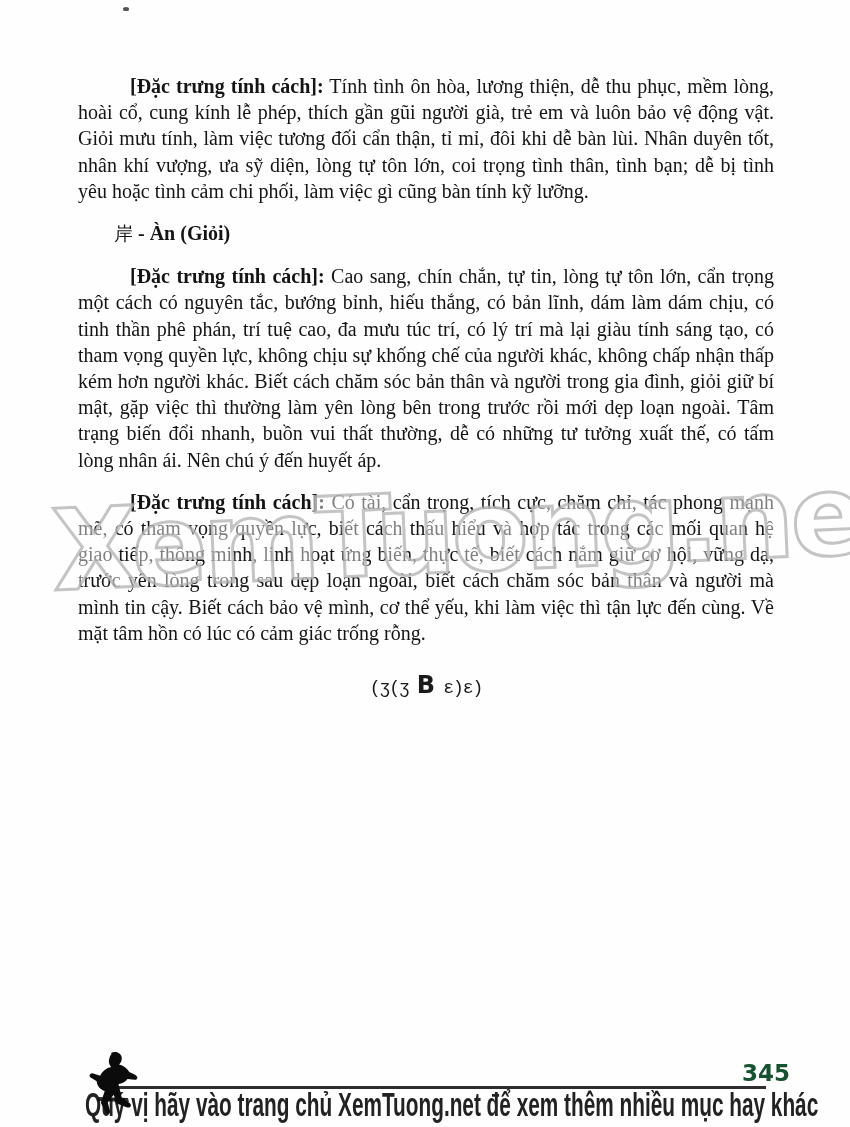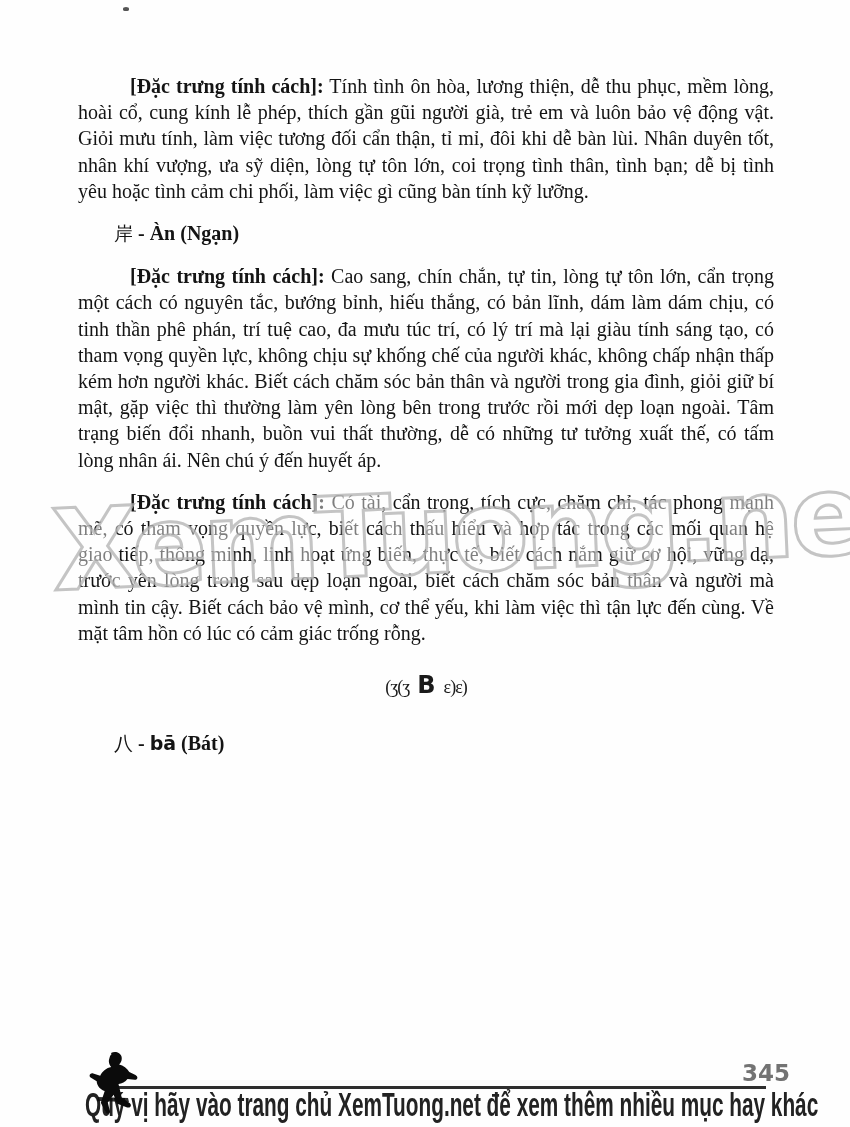--- a/index.html
+++ b/index.html
@@ -22,37 +22,37 @@
     margin:0;padding-left:52px;font-size:20px;line-height:26.2px;
     font-weight:bold;text-align:left;
   }
   .hz{font-weight:normal;font-size:19px;}
   .pinyin{font-family:"DejaVu Sans", sans-serif;font-weight:bold;font-size:19px;}
 
   .divider{
     margin:26px 0 30px;text-align:center;text-indent:0 !important;
     font-size:21px;line-height:26.2px;color:#1a1a1a;
   }
-  .divider .orn{font-family:Liberation Serif, serif;font-size:18px;letter-spacing:-1px;}
+  .divider .orn{font-family:Liberation Mono, monospace;font-size:18px;letter-spacing:-1px;}
   .divider .letter{font-family:"DejaVu Sans", sans-serif;font-weight:bold;font-size:24px;padding:0 8px;}
 
   .watermark{
     position:absolute;left:52px;top:486px;width:780px;z-index:3;
     font-family:"DejaVu Sans", sans-serif;font-weight:bold;
     font-size:112px;letter-spacing:-4px;white-space:nowrap;
     color:rgba(255,255,255,0.45);
     -webkit-text-stroke:3px rgba(176,176,176,0.75);
     transform:rotate(-2.6deg);transform-origin:left center;
     pointer-events:none;
   }
 
   .page-number{
     position:absolute;top:1060px;left:742px;z-index:6;
     font-family:"DejaVu Sans", sans-serif;font-weight:bold;
-    font-size:23px;color:#737373;
+    font-size:23px;color:#14532d;
   }
   .bottom-rule{
     position:absolute;top:1086px;left:104px;width:662px;height:3px;
     background:#2e2e2e;z-index:4;
   }
   .footer-banner{
     position:absolute;top:1086px;left:85px;z-index:5;
     font-family:"Liberation Sans", sans-serif;font-weight:bold;
     font-size:33px;color:#222;white-space:nowrap;
     transform:scaleX(0.63);transform-origin:left center;
@@ -69,32 +69,31 @@
 <body>
 
 <div class="page">
 
   <div class="top-artifact"></div>
 
   <div class="content">
 
     <p><b>[Đặc trưng tính cách]:</b><span> Tính tình ôn hòa, lương thiện, dễ thu phục, mềm lòng, hoài cổ, cung kính lễ phép, thích gần gũi người già, trẻ em và luôn bảo vệ động vật. Giỏi mưu tính, làm việc tương đối cẩn thận, tỉ mỉ, đôi khi dễ bàn lùi. Nhân duyên tốt, nhân khí vượng, ưa sỹ diện, lòng tự tôn lớn, coi trọng tình thân, tình bạn; dễ bị tình yêu hoặc tình cảm chi phối, làm việc gì cũng bàn tính kỹ lưỡng.</span></p>
 
-    <h2 class="entry"><span class="hz">岸</span> <span>-</span> <span>Àn (Ngạn)</span></h2>
+    <h2 class="entry"><span class="hz">岸</span> <span>-</span> <span>Àn (Giỏi)</span></h2>
 
 
     <p><b>[Đặc trưng tính cách]:</b><span> Cao sang, chín chắn, tự tin, lòng tự tôn lớn, cẩn trọng một cách có nguyên tắc, bướng bỉnh, hiếu thắng, có bản lĩnh, dám làm dám chịu, có tinh thần phê phán, trí tuệ cao, đa mưu túc trí, có lý trí mà lại giàu tính sáng tạo, có tham vọng quyền lực, không chịu sự khống chế của người khác, không chấp nhận thấp kém hơn người khác. Biết cách chăm sóc bản thân và người trong gia đình, giỏi giữ bí mật, gặp việc thì thường làm yên lòng bên trong trước rồi mới dẹp loạn ngoài. Tâm trạng biến đổi nhanh, buồn vui thất thường, dễ có những tư tưởng xuất thế, có tấm lòng nhân ái. Nên chú ý đến huyết áp.</span></p>
 
 
 
     <p><b>[Đặc trưng tính cách]:</b><span> Có tài, cẩn trọng, tích cực, chăm chỉ, tác phong mạnh mẽ, có tham vọng quyền lực, biết cách thấu hiểu và hợp tác trong các mối quan hệ giao tiếp, thông minh, linh hoạt ứng biến, thực tế, biết cách nắm giữ cơ hội, vững dạ, trước yên lòng trong sau dẹp loạn ngoài, biết cách chăm sóc bản thân và người mà mình tin cậy. Biết cách bảo vệ mình, cơ thể yếu, khi làm việc thì tận lực đến cùng. Về mặt tâm hồn có lúc có cảm giác trống rỗng.</span></p>
 
     <div class="divider"><span class="orn">(ʒ(ʒ</span><span class="letter">B</span><span class="orn">ɛ)ɛ)</span></div>
 
-    <h2 class="entry"><span class="hz">八</span> <span>-</span> <span class="pinyin">bā</span> <span>(Bát)</span></h2>
 
 
   </div>
 
   <div class="watermark">XemTuong.net</div>
 
   <div class="page-number">345</div>
 
   <div class="bottom-rule"></div>
 

